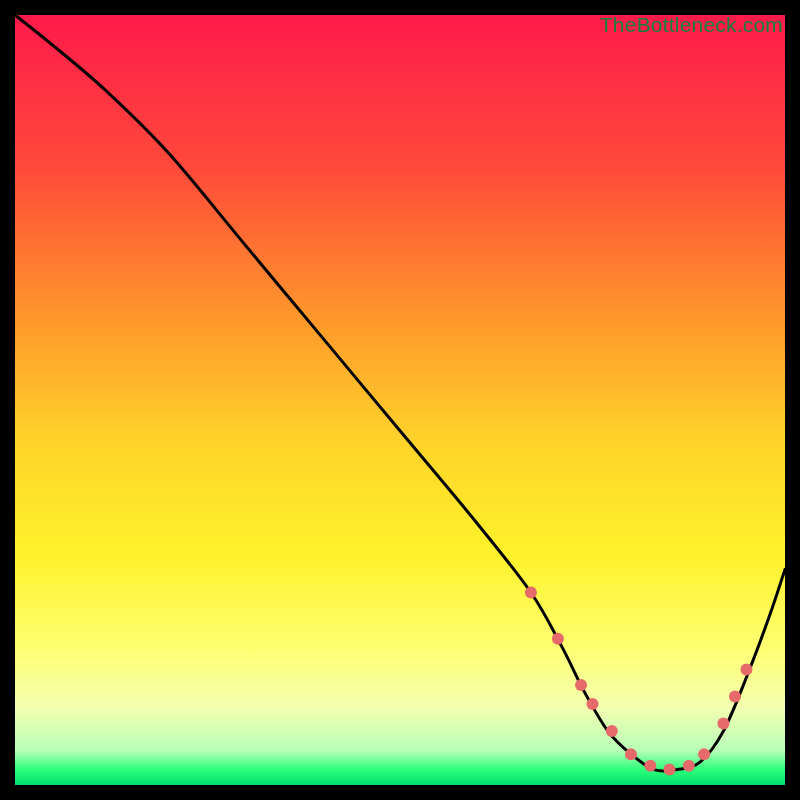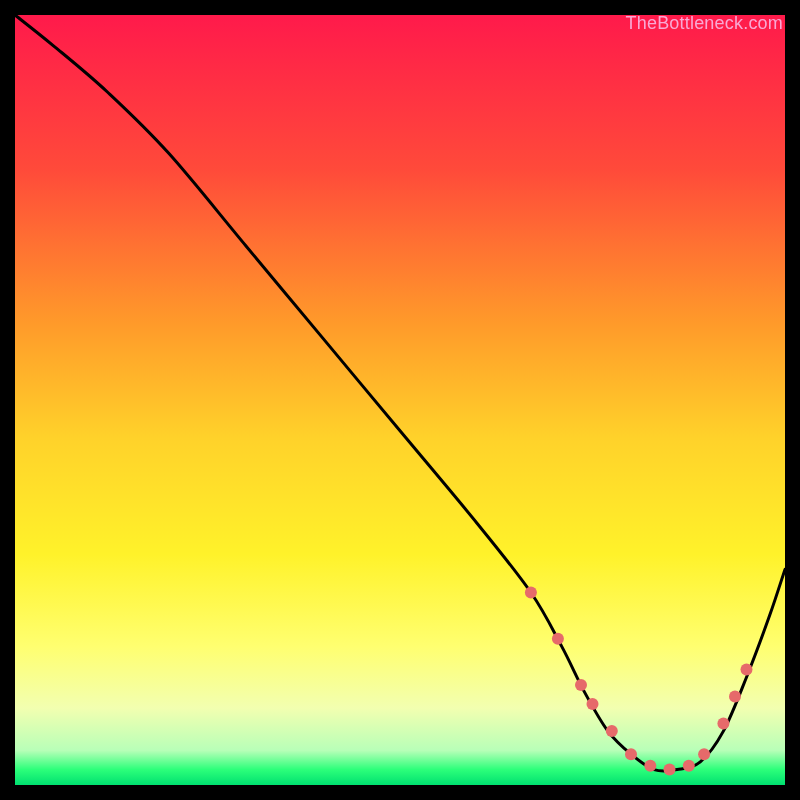--- a/index.html
+++ b/index.html
@@ -23,22 +23,22 @@
     position: absolute;
     left: 0;
     top: 0;
     width: 770px;
     height: 770px;
   }
   .watermark {
     position: absolute;
     top: -2px;
     right: 2px;
-    color: #f9a8d4;
-    font-size: 18px;
+    color: #15803d;
+    font-size: 21px;
     font-weight: 500;
     letter-spacing: 0.2px;
     z-index: 5;
   }
   svg.curve {
     position: absolute;
     left: 0;
     top: 0;
     width: 770px;
     height: 770px;

